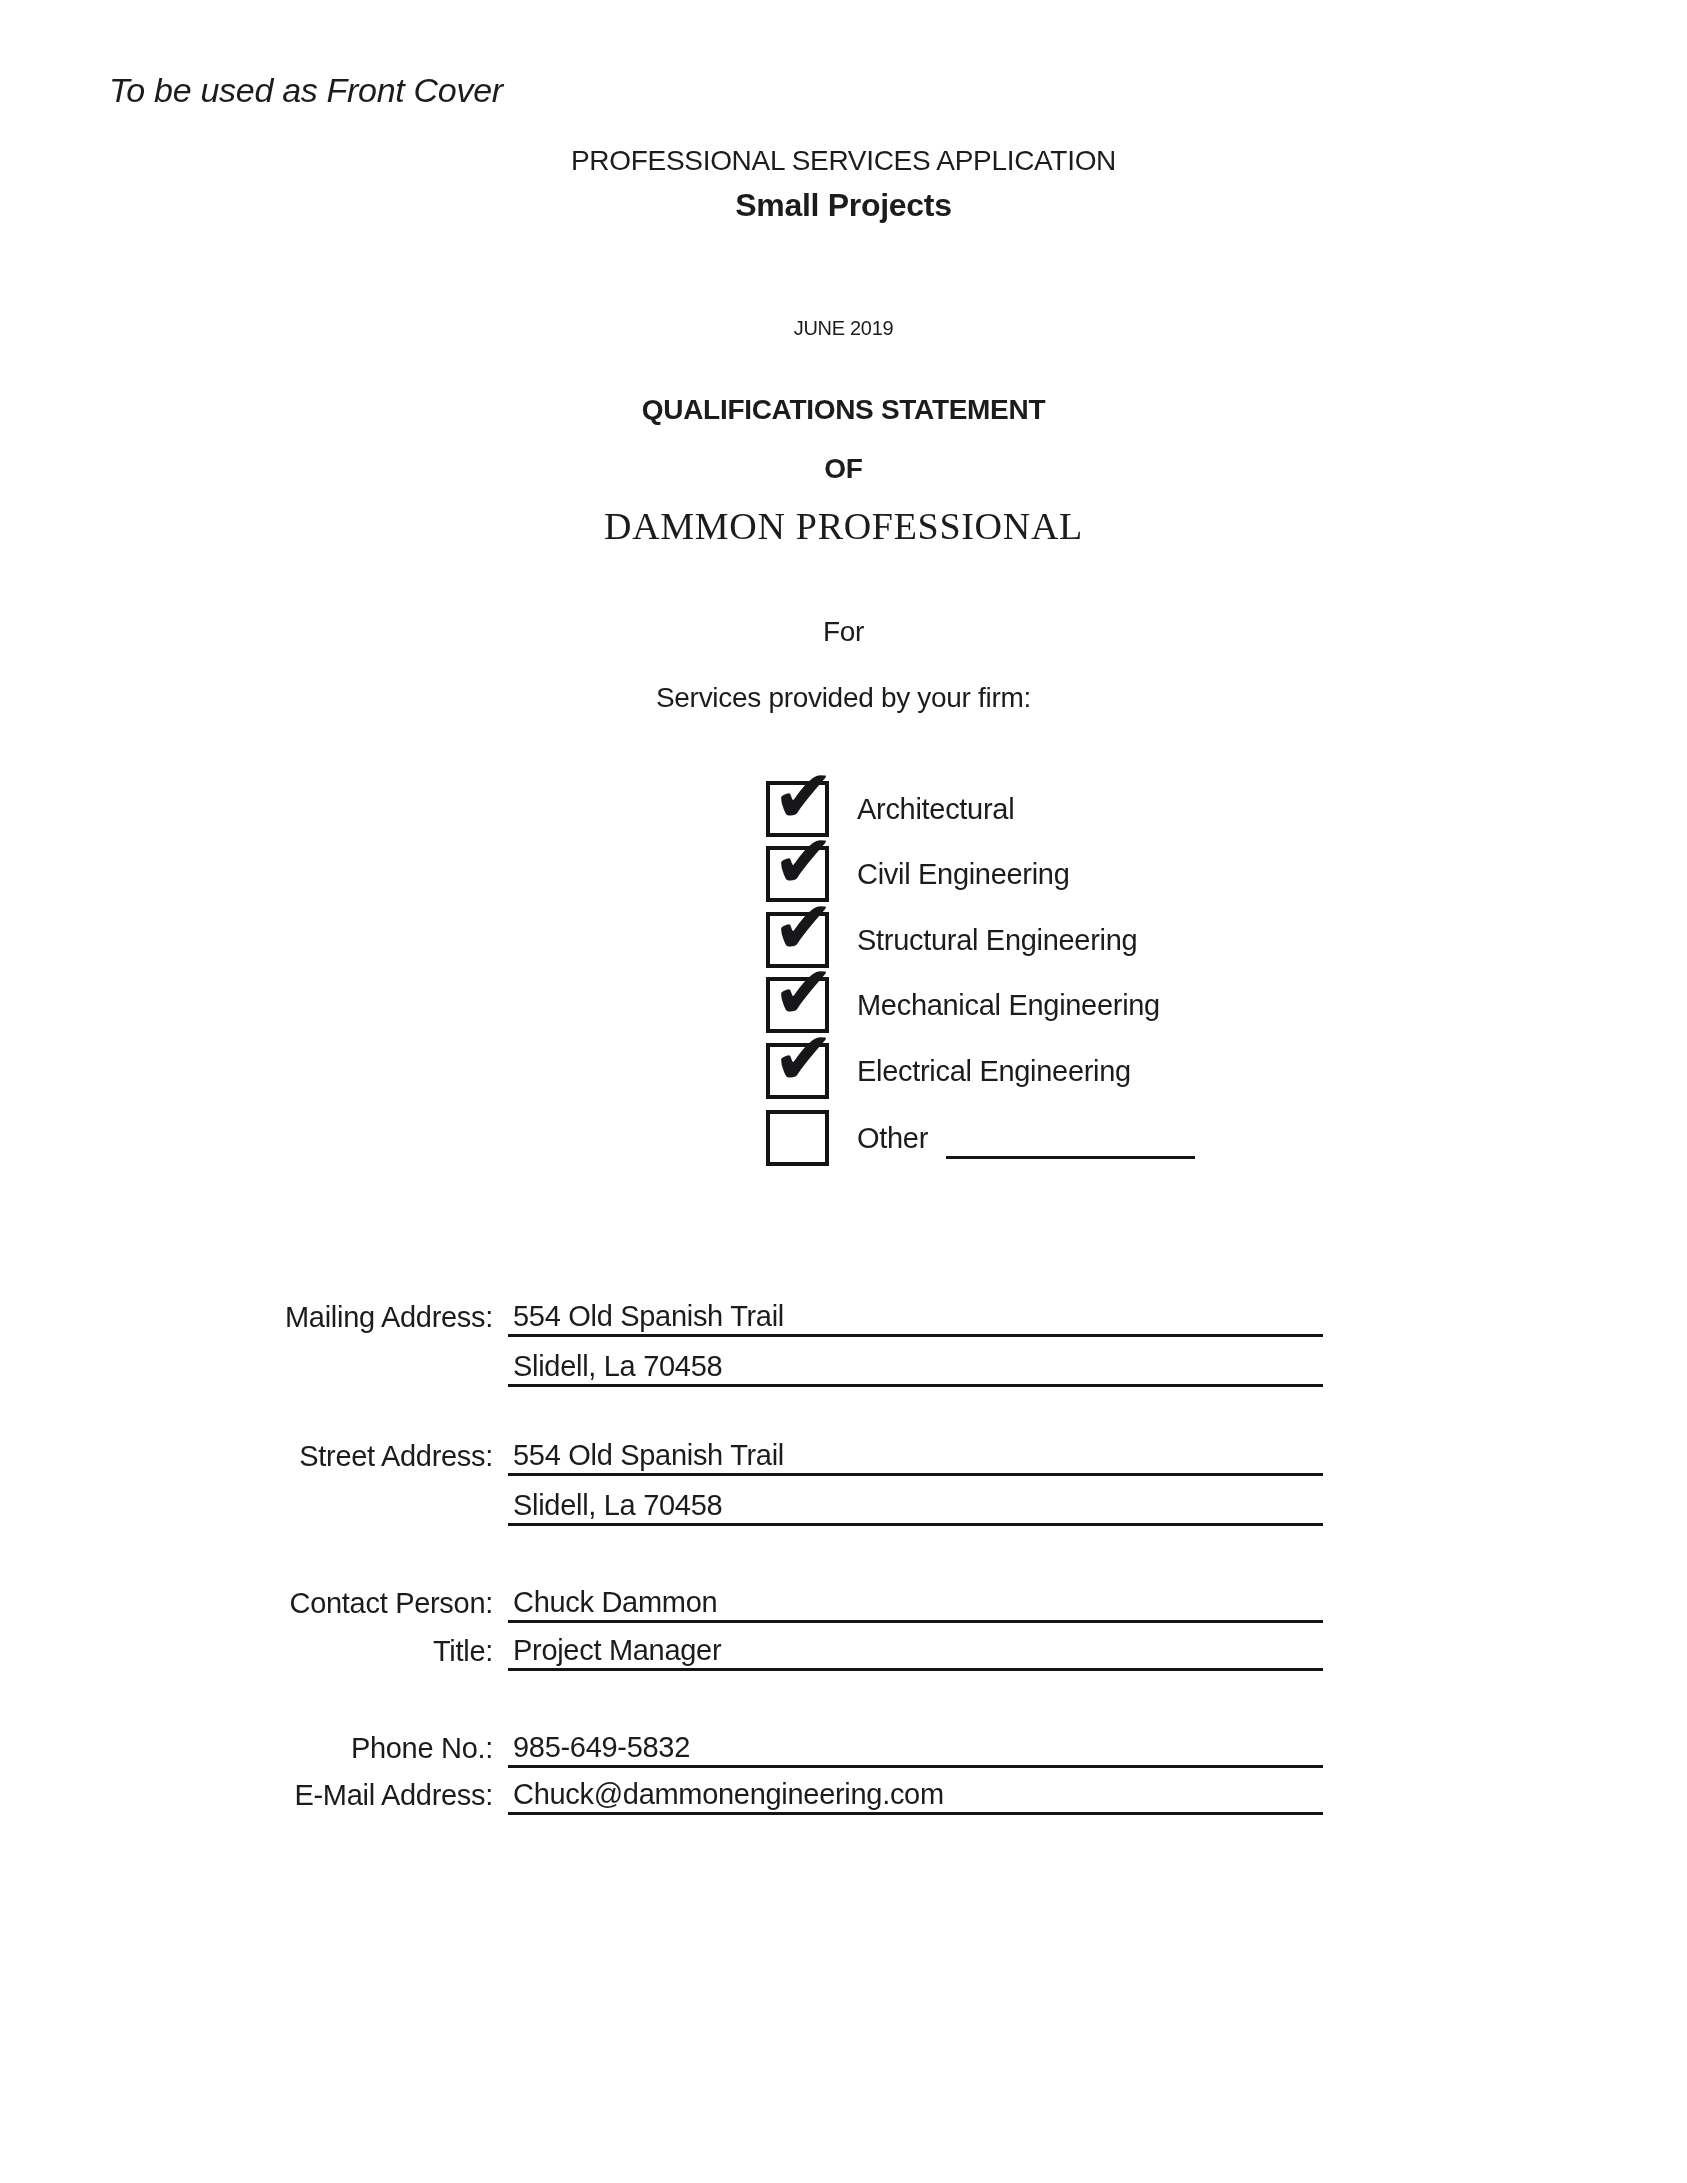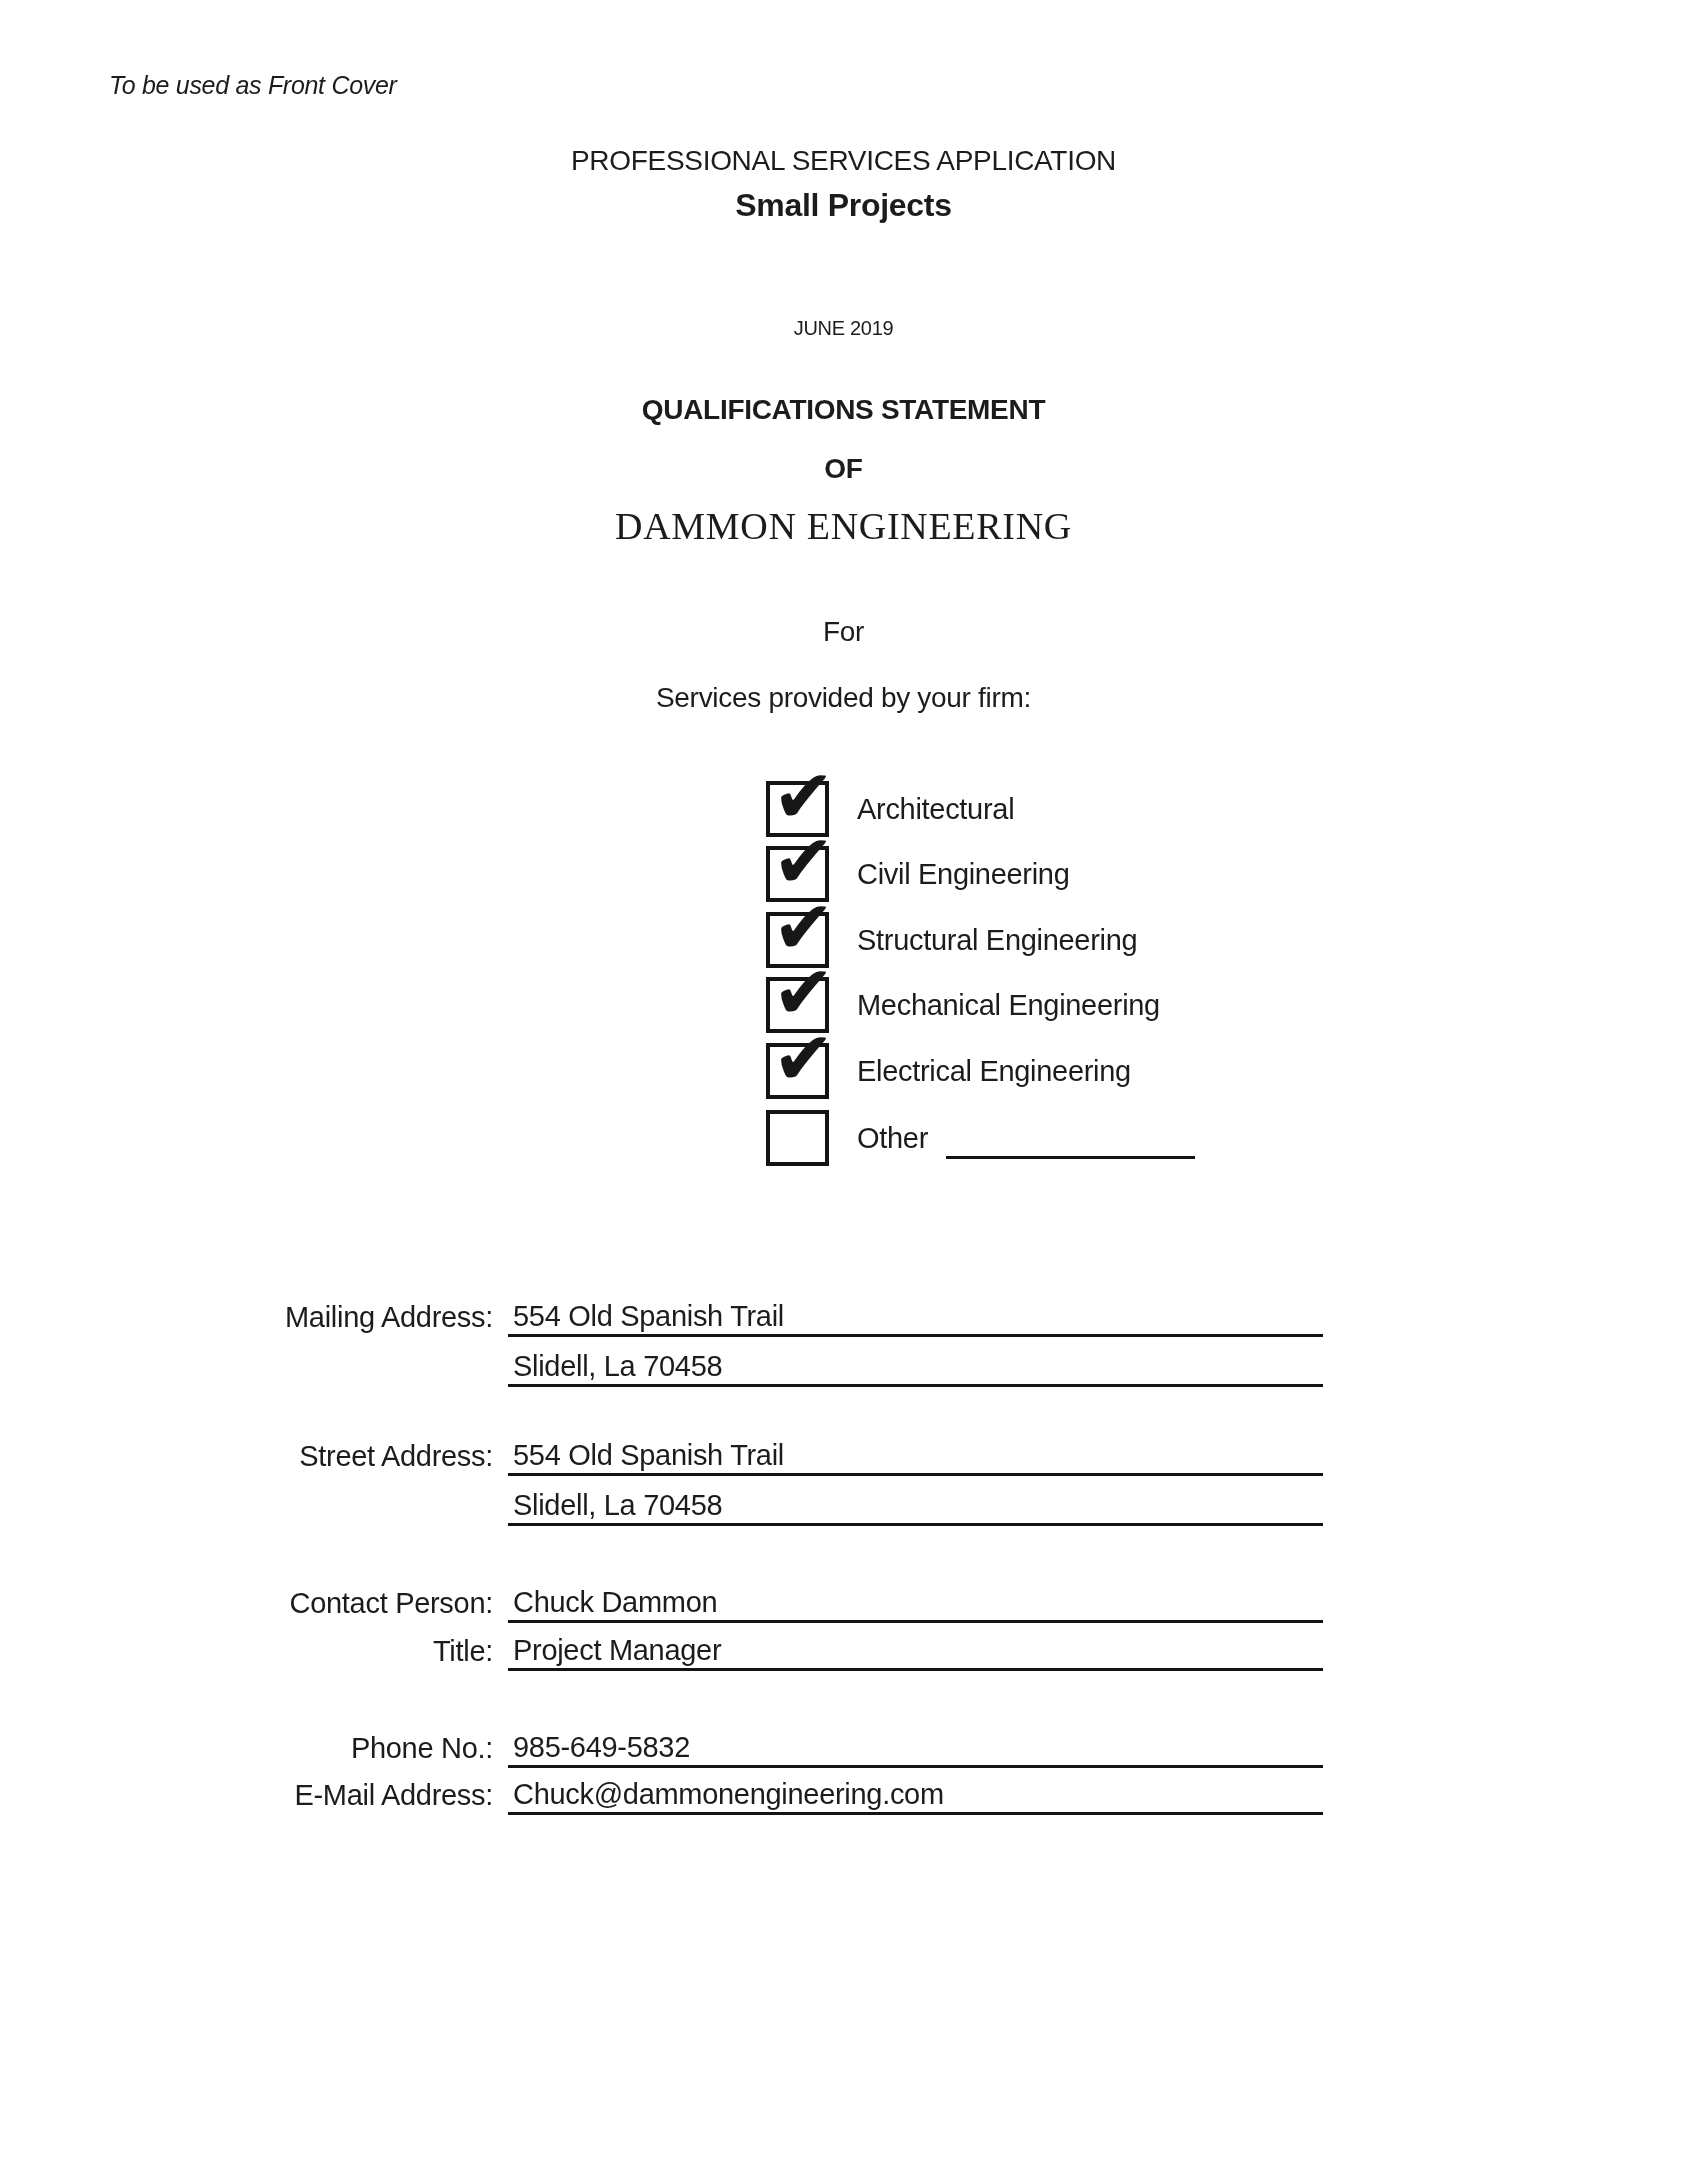--- a/index.html
+++ b/index.html
@@ -7,21 +7,21 @@
     position:relative;
     width:1687px;height:2183px;
     background:#ffffff;
     font-family:"Liberation Sans", sans-serif;
     color:#1c1c1e;
     letter-spacing:-0.3px;
     overflow:hidden;
   }
   .note{
     position:absolute;left:109px;top:70px;
-    font-style:italic;font-size:25px;line-height:1.2;
+    font-style:italic;font-size:34px;line-height:1.2;
   }
   .c{position:absolute;left:0;width:1687px;text-align:center;line-height:1.2;}
   .t-main   {top:144px; font-size:28px;}
   .t-sub    {top:186px; font-size:32px;font-weight:700;}
   .t-org    {top:273px; font-size:28px;}
   .t-date   {top:316px; font-size:20px;}
   .t-qual   {top:393px; font-size:28px;font-weight:700;}
   .t-of     {top:452px; font-size:28px;font-weight:700;}
   .t-firm   {top:504px; font-size:38px;font-family:"Liberation Serif", serif;letter-spacing:0.7px;}
   .t-for    {top:615px; font-size:28px;}
@@ -66,21 +66,21 @@
 
 <div class="page">
 
   <div class="note">To be used as Front Cover</div>
 
   <div class="c t-main">PROFESSIONAL SERVICES APPLICATION</div>
   <div class="c t-sub">Small Projects</div>
   <div class="c t-date">JUNE 2019</div>
   <div class="c t-qual">QUALIFICATIONS STATEMENT</div>
   <div class="c t-of">OF</div>
-  <div class="c t-firm">DAMMON ENGINEERING</div>
+  <div class="c t-firm">DAMMON PROFESSIONAL</div>
   <div class="c t-for">For</div>
   <div class="c t-prompt">Services provided by your firm:</div>
 
   <div class="svc-row" style="top:781px">
     <span class="cbox">
       <span class="check">✔</span>
     </span>
     <span class="svc-label">Architectural</span>
   </div>
   <div class="svc-row" style="top:846px">

